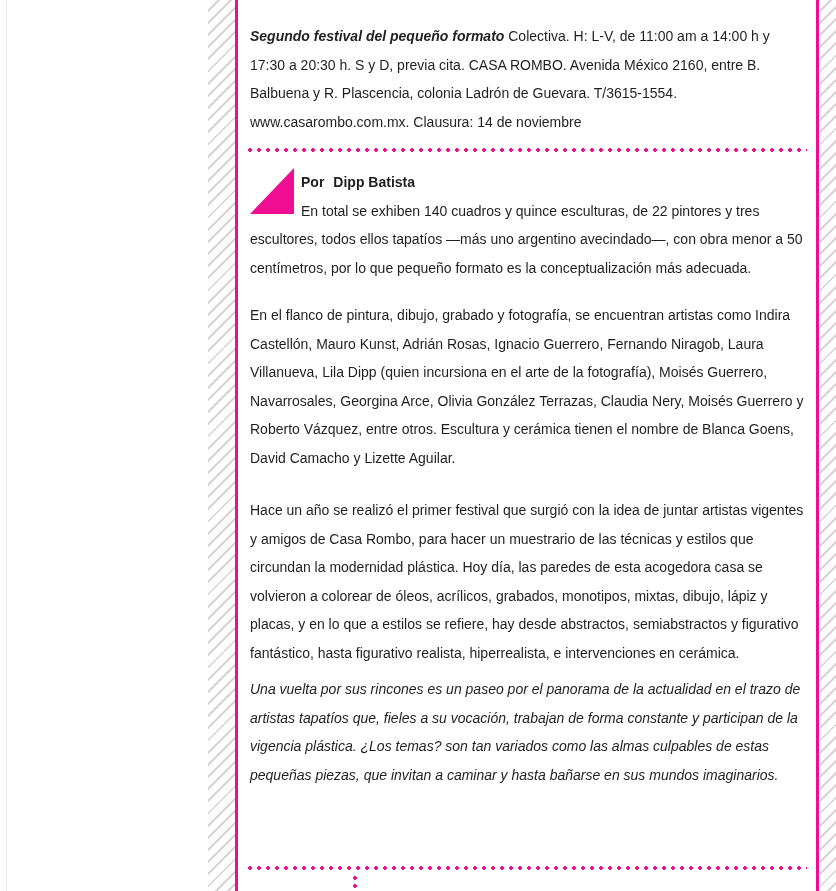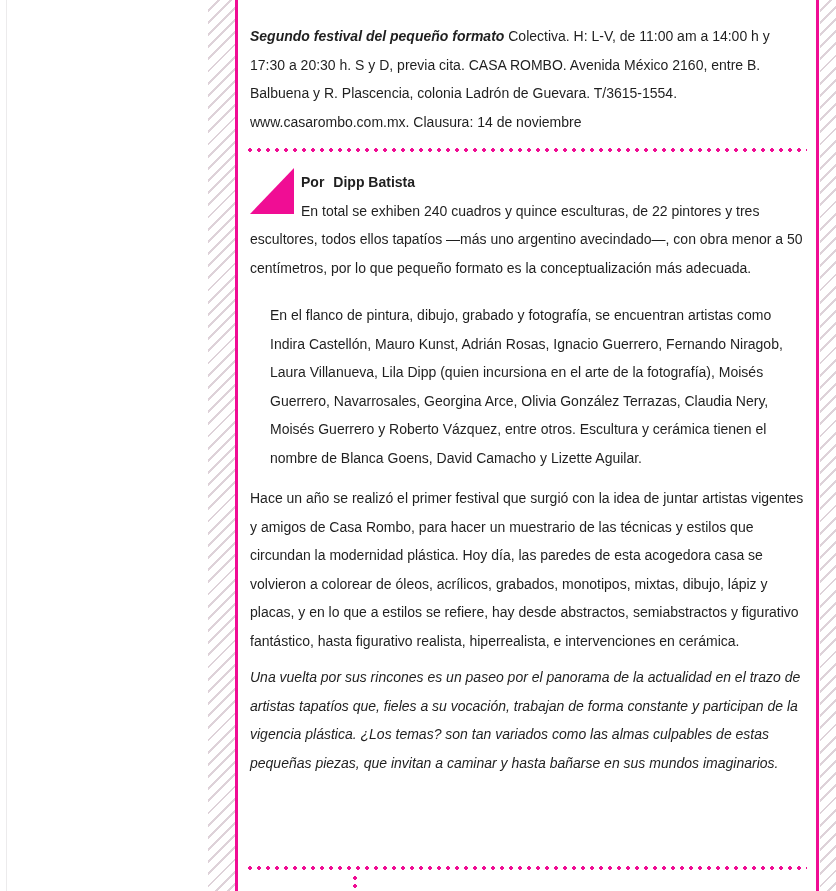--- a/index.html
+++ b/index.html
@@ -37,22 +37,22 @@
   .lede .title{font-weight:bold;font-style:italic;}
   .article{margin-top:32px;}
   .triangle{
     float:left;width:44px;height:46px;background:#f00d94;
     clip-path:polygon(0 100%,100% 100%,100% 0);
     margin-right:7px;
   }
   .byline{font-weight:bold;margin:0;}
   .byline .author{margin-left:9px;}
   .article p{margin:0;}
-  .article p.sp-lg{margin-top:19px;margin-left:20px;}
-  .article p.sp-md{margin-top:12px;}
+  .article p.sp-lg{margin-top:19px;}
+  .article p.sp-md{margin-top:24px;}
   .article p.sp-sm{margin-top:8px;font-style:italic;}
 </style>
 </head>
 <body>
 
 <div class="edge-line"></div>
 <div class="hatch hatch-left"></div>
 <div class="rule rule-left"></div>
 <div class="rule rule-right"></div>
 <div class="hatch hatch-right"></div>
@@ -61,19 +61,19 @@
 <div class="dots-h dots-bottom"></div>
 <div class="dots-v"></div>
 
 <div class="content">
 
   <p class="lede"><span class="title">Segundo festival del pequeño formato</span><span> Colectiva. H: L-V, de 11:00 am a 14:00 h y 17:30 a 20:30 h. S y D, previa cita. CASA ROMBO. Avenida México 2160, entre B. Balbuena y R. Plascencia, colonia Ladrón de Guevara. T/3615-1554. www.casarombo.com.mx. Clausura: 14 de noviembre</span></p>
 
   <div class="article">
     <div class="triangle"></div>
     <p class="byline"><span>Por</span><span class="author">Dipp Batista</span></p>
-    <p>En total se exhiben 240 cuadros y quince esculturas, de 22 pintores y tres escultores, todos ellos tapatíos —más uno argentino avecindado—, con obra menor a 50 centímetros, por lo que pequeño formato es la conceptualización más adecuada.</p>
+    <p>En total se exhiben 140 cuadros y quince esculturas, de 22 pintores y tres escultores, todos ellos tapatíos —más uno argentino avecindado—, con obra menor a 50 centímetros, por lo que pequeño formato es la conceptualización más adecuada.</p>
     <p class="sp-lg">En el flanco de pintura, dibujo, grabado y fotografía, se encuentran artistas como Indira Castellón, Mauro Kunst, Adrián Rosas, Ignacio Guerrero, Fernando Niragob, Laura Villanueva, Lila Dipp (quien incursiona en el arte de la fotografía), Moisés Guerrero, Navarrosales, Georgina Arce, Olivia González Terrazas, Claudia Nery, Moisés Guerrero y Roberto Vázquez, entre otros. Escultura y cerámica tienen el nombre de Blanca Goens, David Camacho y Lizette Aguilar.</p>
     <p class="sp-md">Hace un año se realizó el primer festival que surgió con la idea de juntar artistas vigentes y amigos de Casa Rombo, para hacer un muestrario de las técnicas y estilos que circundan la modernidad plástica. Hoy día, las paredes de esta acogedora casa se volvieron a colorear de óleos, acrílicos, grabados, monotipos, mixtas, dibujo, lápiz y placas, y en lo que a estilos se refiere, hay desde abstractos, semiabstractos y figurativo fantástico, hasta figurativo realista, hiperrealista, e intervenciones en cerámica.</p>
     <p class="sp-sm">Una vuelta por sus rincones es un paseo por el panorama de la actualidad en el trazo de artistas tapatíos que, fieles a su vocación, trabajan de forma constante y participan de la vigencia plástica. ¿Los temas? son tan variados como las almas culpables de estas pequeñas piezas, que invitan a caminar y hasta bañarse en sus mundos imaginarios.</p>
   </div>
 
 </div>
 
 </body></html>

